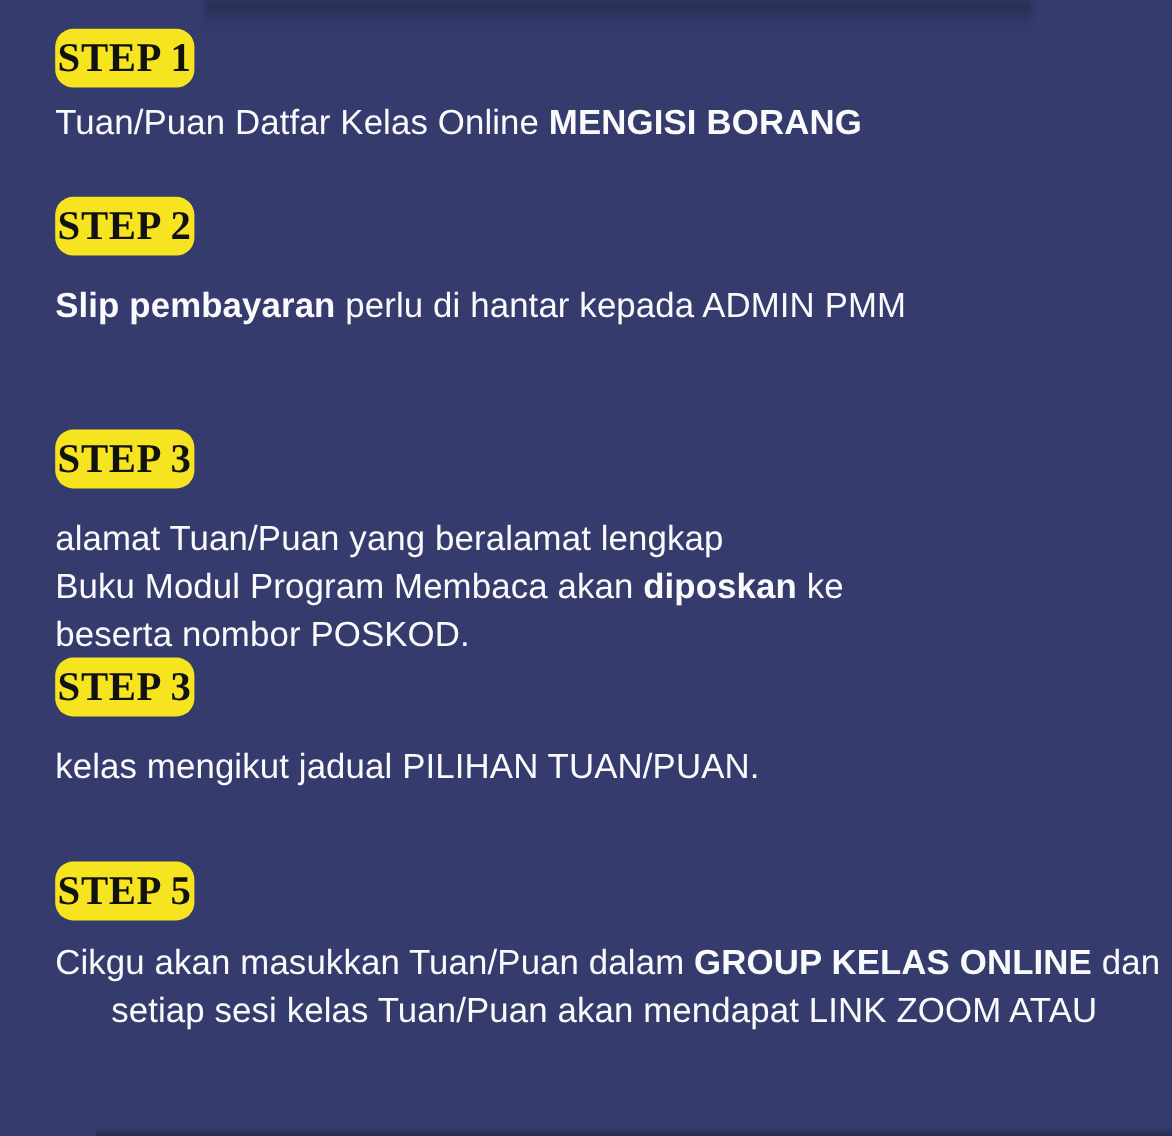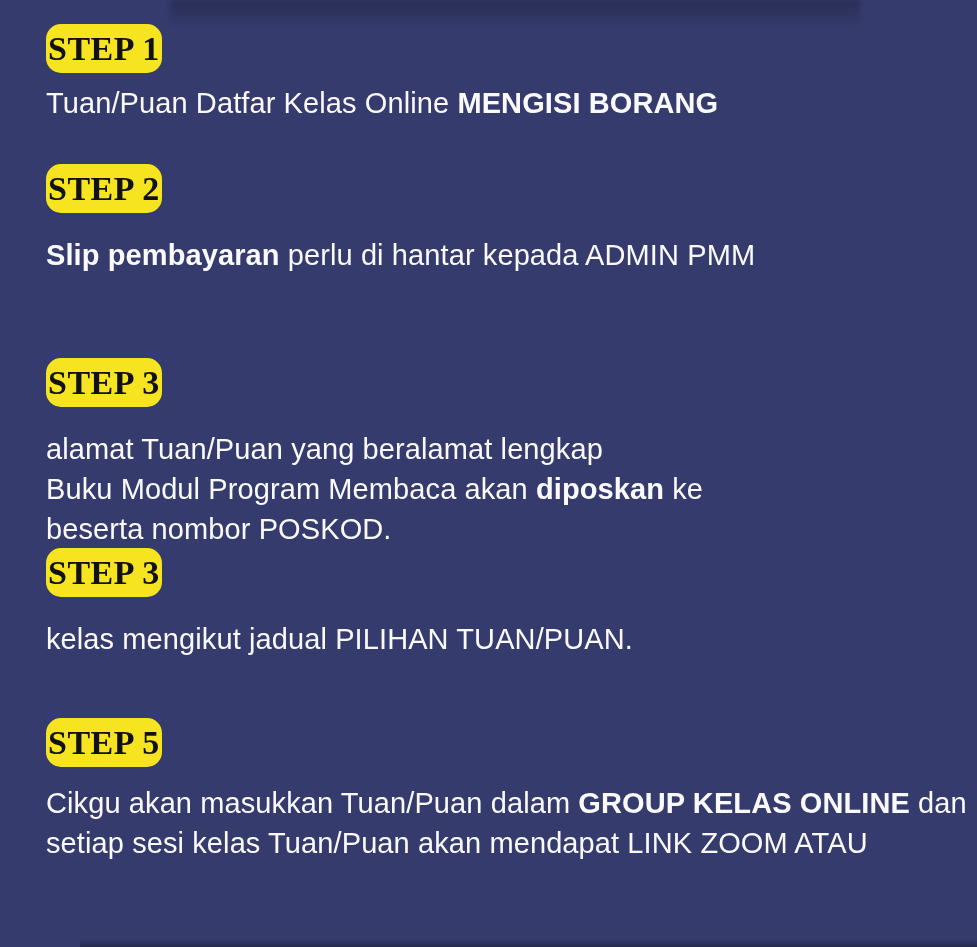--- a/index.html
+++ b/index.html
@@ -54,21 +54,21 @@
   }
   .step-text {
     margin-top: 22px;
     font-size: 29px;
     line-height: 40px;
     color: var(--fg);
     letter-spacing: 0.1px;
     white-space: nowrap;
   }
   .step:nth-of-type(1) .step-text { margin-top: 10px; }
-  .step:nth-of-type(5) .step-text { margin-top: 16px; }
+  .step:nth-of-type(5) .step-text { margin-top: 16px; text-align: center; }
   .step-text .line { display: block; }
   .step-text .bold { font-weight: 700; }
 </style>
 </head>
 <body>
 
 <div class="top-vignette"></div>
 
 <main class="steps">
     <section class="step"><div class="badge">STEP 1</div><div class="step-text">

